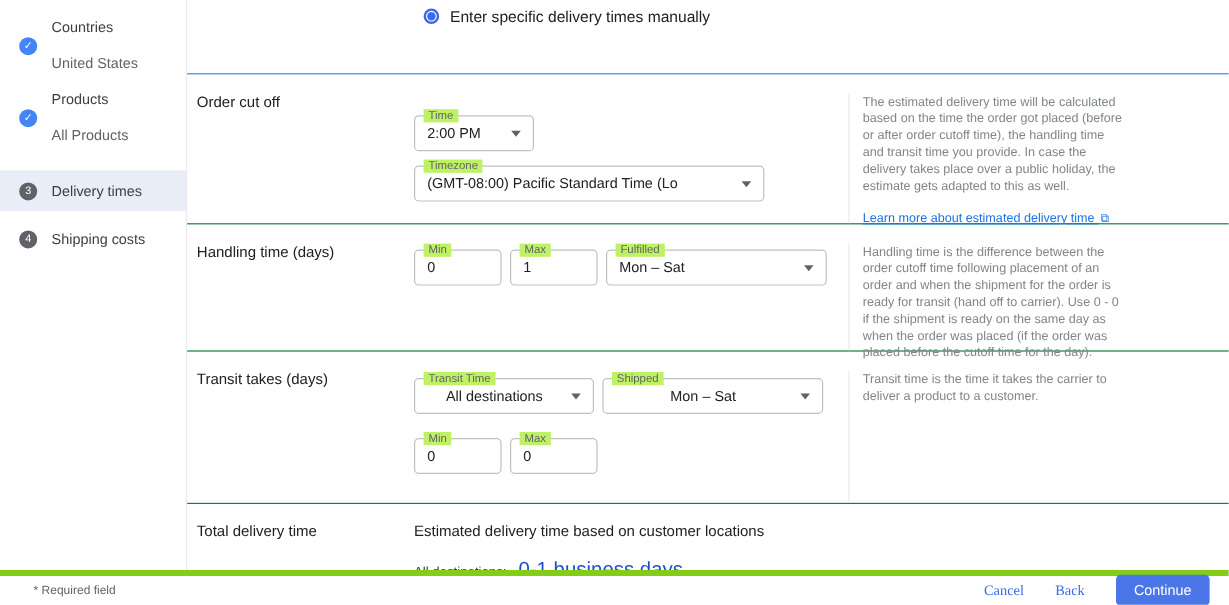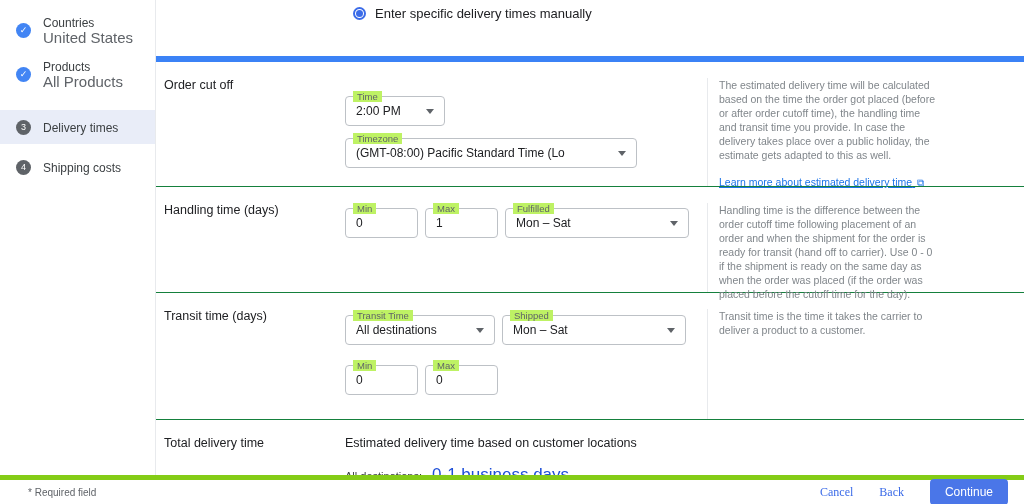--- a/index.html
+++ b/index.html
@@ -10,26 +10,26 @@
   
   .sidebar { width: 155px; flex: 0 0 155px; padding-top: 8px; }
   .side-item { display: flex; align-items: center; padding: 8px 0 8px 16px; cursor: pointer; }
   .side-item.selected { background: #e9edf8; }
   .side-icon { width: 15px; height: 15px; border-radius: 50%; flex: 0 0 15px;
     display: flex; align-items: center; justify-content: center;
     font-size: 9px; color: #fff; margin-right: 12px; }
   .side-icon.done { background: #4285f4; }
   .side-icon.num  { background: #5f6368; font-size: 9px; }
   .side-text .t { font-size: 12px; font-weight: 500; color: #3c4043; line-height: 14px; }
-  .side-text .s { font-size: 15px; color: #5f6368; line-height: 13px; margin-top: 1px; }
+  .side-text .s { font-size: 12px; color: #5f6368; line-height: 13px; margin-top: 17px; }
 
   
   .main { flex: 1; border-left: 1px solid #e8eaed; display: flex; flex-direction: column; }
 
-  .radio-section { height: 62px; border-bottom: 6px solid #3b82f6; padding: 5px 0 0 197px; }
+  .radio-section { height: 62px; border-bottom: 1px solid #3b82f6; padding: 5px 0 0 197px; }
   .radio-row { display: flex; }
   .radio-outer { width: 13px; height: 13px; border: 2px solid #3b6be8; border-radius: 50%;
     margin: 2px 9px 0 0; flex: 0 0 13px; display: flex; align-items: center; justify-content: center; }
   .radio-inner { width: 7px; height: 7px; background: #3b6be8; border-radius: 50%; }
   .radio-title { font-size: 13px; color: #202124; line-height: 17px; }
   .radio-desc { font-size: 10.5px; color: #5f6368; line-height: 16px; max-width: 560px; margin: 3px 0 0 22px; }
 
   .section { display: flex; border-bottom: 1px solid #15803d; padding-top: 16px; }
   .section.no-border { border-bottom: none; }
   .sec-order    { height: 125px; }
@@ -53,21 +53,21 @@
     font-size: 9.5px; color: #5f6368; line-height: 11px; white-space: nowrap; }
   .field .fvalue { flex: 1; white-space: nowrap; overflow: hidden; }
   .select { cursor: pointer; }
   .arrow { width: 0; height: 0; border-left: 4.5px solid transparent;
     border-right: 4.5px solid transparent; border-top: 5px solid #5f6368; margin-left: 8px; }
 
   .w-time { width: 100px; } .w-tz { width: 292px; }
   .w-min { width: 73px; } .w-max { width: 73px; } .w-fulfilled { width: 184px; }
   .w-transit { width: 150px; } .w-shipped { width: 184px; }
   .mt-first { margin-top: 18px; } .mt-gap { margin-top: 12px; gap: 45px; }
-  .mt-small { margin-top: 5px; } .mt-t1 { margin-top: 6px; } .mt-t2 { margin-top: 20px; }
+  .mt-small { margin-top: 5px; } .mt-t1 { margin-top: 6px; text-align: center; } .mt-t2 { margin-top: 20px; }
 
   .total-sub { font-size: 12.5px; color: #202124; }
   .total-row { display: flex; align-items: baseline; margin-top: 15px; }
   .total-row .k { font-size: 11px; color: #3c4043; }
   .total-row .v { font-size: 17px; color: #1d4ed8; margin-left: 10px; }
 
   
   .footer { position: absolute; left: 0; right: 0; bottom: 0; height: 29px; background: #fff;
     border-top: 5px solid #84cc16; display: flex; align-items: center; padding: 0 16px 0 28px; z-index: 5; }
   .req-note { font-size: 10px; color: #5f6368; }
@@ -160,21 +160,21 @@
             <span class="arrow"></span>
           </div>
         </div>
       </div>
       <div class="sec-help">
         <div class="help-text">Handling time is the difference between the order cutoff time following placement of an order and when the shipment for the order is ready for transit (hand off to carrier). Use 0 - 0 if the shipment is ready on the same day as when the order was placed (if the order was placed before the cutoff time for the day).</div>
       </div>
     </div>
 
     <div class="section sec-transit">
-      <div class="sec-label">Transit time (days)</div>
+      <div class="sec-label">Transit takes (days)</div>
       <div class="sec-fields">
         <div class="field-row mt-t1">
           <div class="field select w-transit">
             <span class="flabel">Transit Time</span>
             <span class="fvalue">All destinations</span>
             <span class="arrow"></span>
           </div>
           <div class="field select w-shipped">
             <span class="flabel">Shipped</span>
             <span class="fvalue">Mon – Sat</span>

